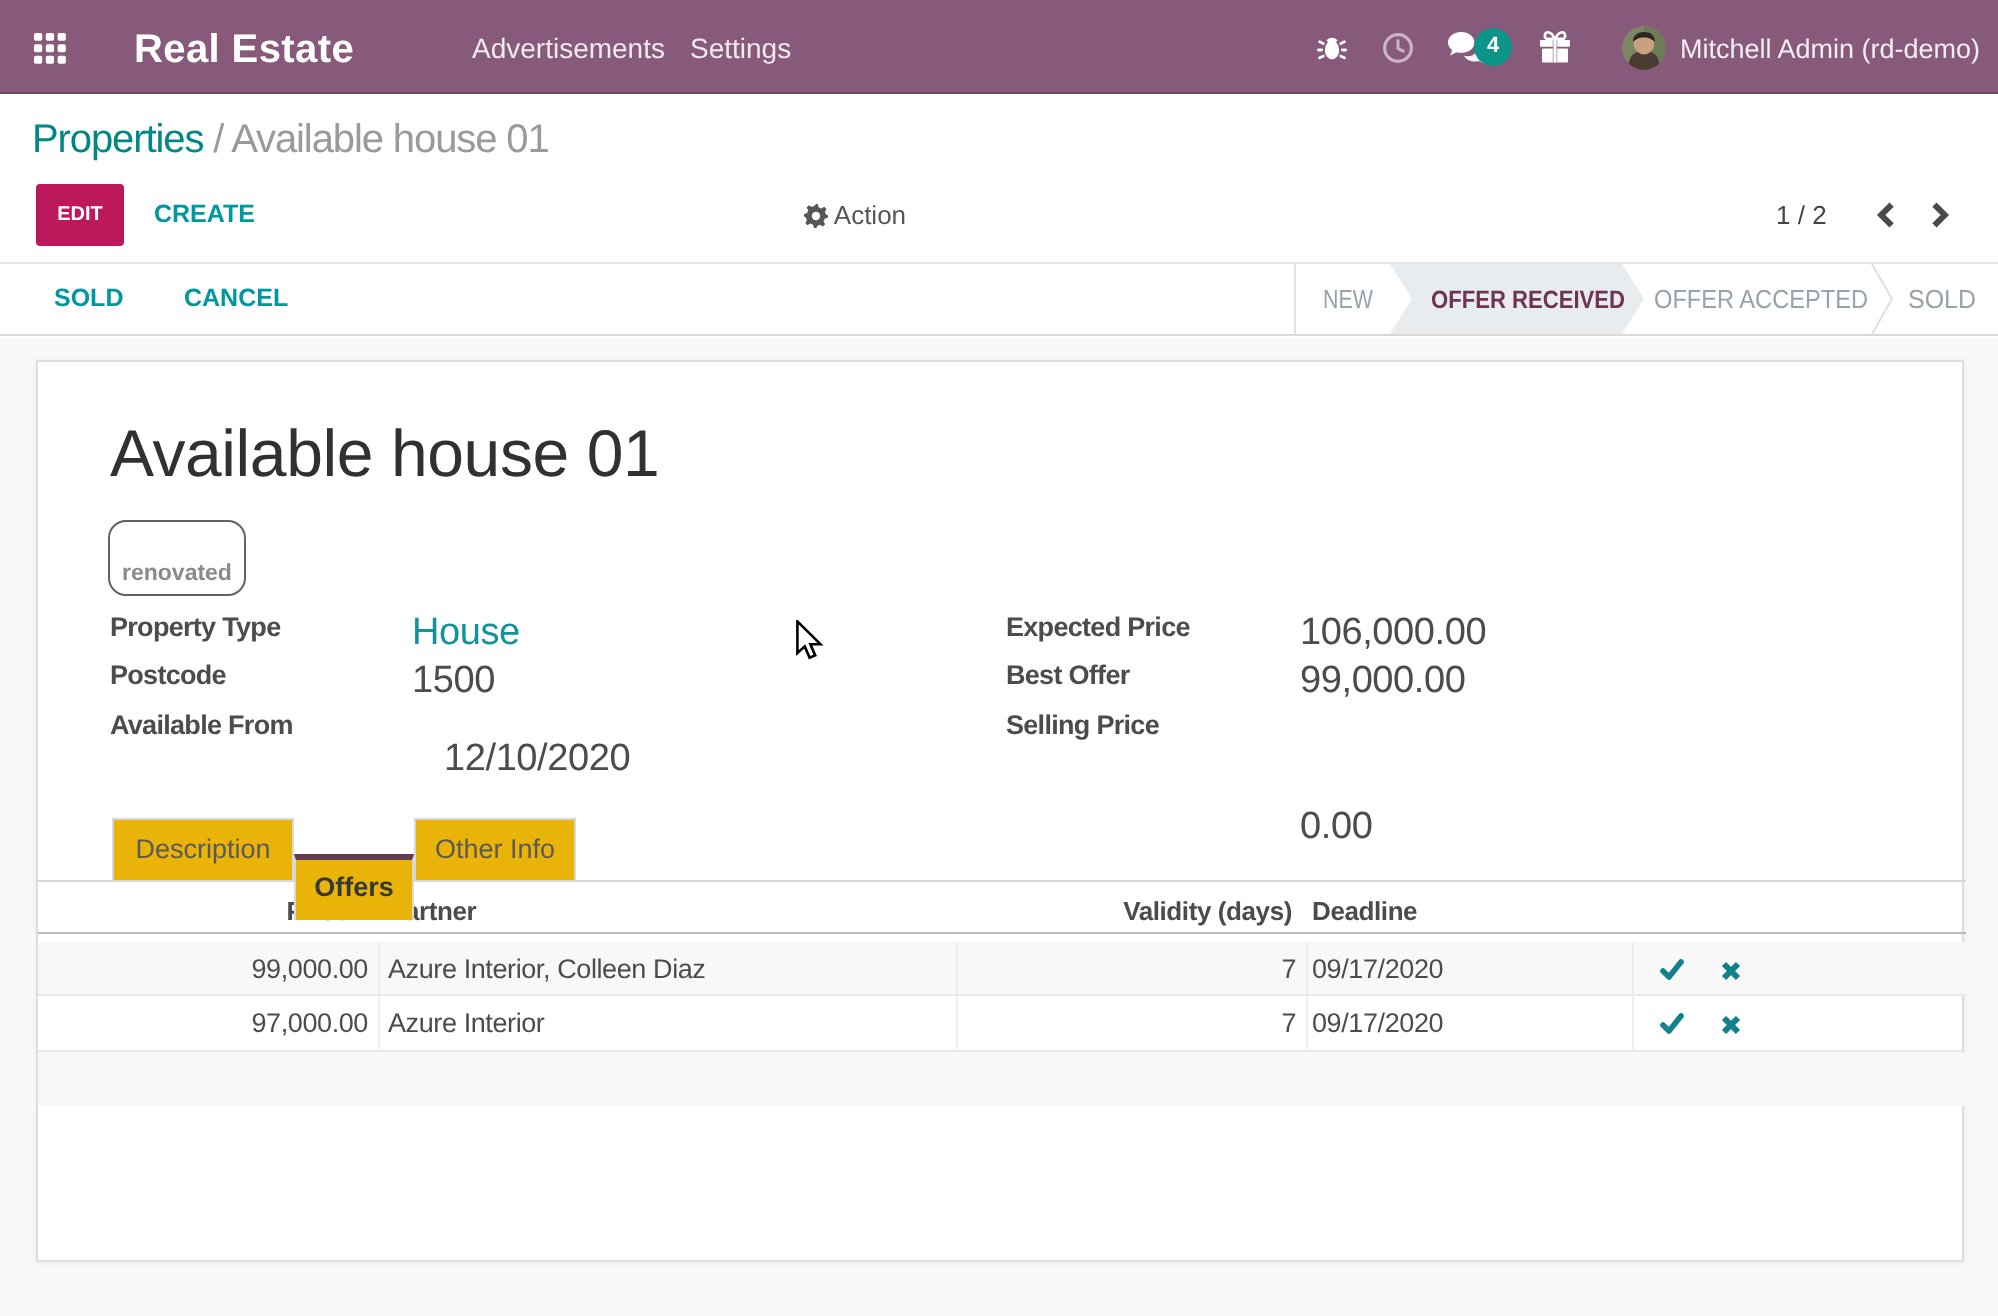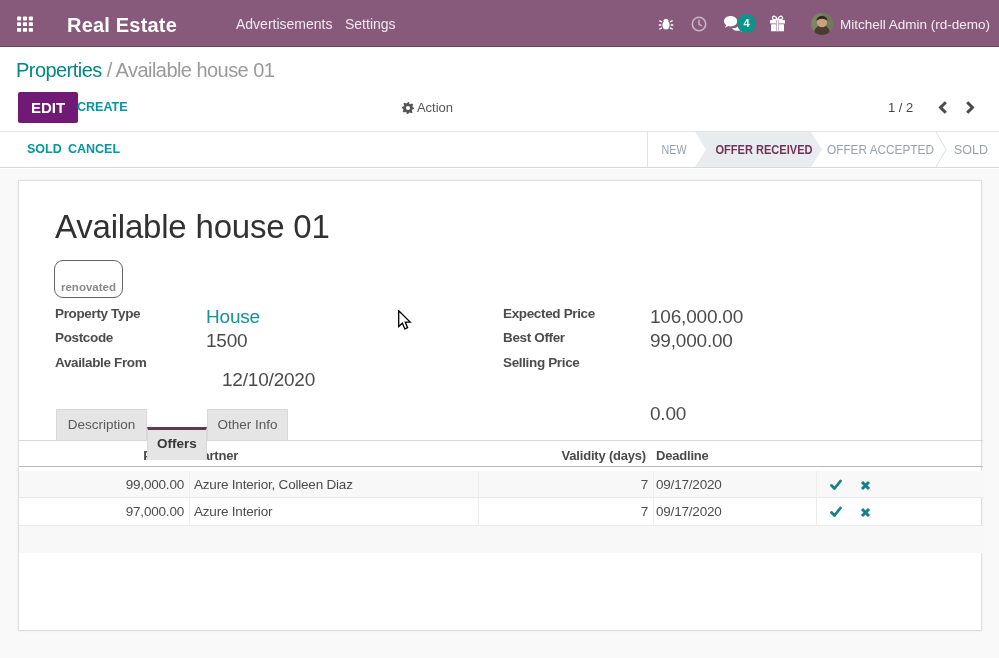--- a/index.html
+++ b/index.html
@@ -11,41 +11,41 @@
 #navbar { left:0; top:0; width:999px; height:47px; background:#875A7B; border-bottom:1px solid #6b4560; }
 #brand { left:67px; top:14px; font-size:20px; font-weight:bold; color:#fff; letter-spacing:0.2px; }
 .topmenu { top:16px; font-size:14px; color:#f0e9ee; }
 #uname { top:17px; font-size:13.5px; color:#f3edf1; }
 
 
 #crumb { left:16px; top:59px; font-size:20px; letter-spacing:-0.55px; color:#9a9a9a; }
 #crumb a { color:#018784; text-decoration:none; }
 
 
-#btn-edit { left:18px; top:92px; width:60px; height:31px; background:#701a75; color:#fff; font-size:15px; font-weight:bold; text-align:center; line-height:31px; border-radius:2px; }
+#btn-edit { left:18px; top:92px; width:44px; height:31px; background:#be185d; color:#fff; font-size:10px; font-weight:bold; text-align:center; line-height:31px; border-radius:2px; }
 #btn-create { left:77px; top:92px; height:31px; color:#0097a0; font-size:12.5px; font-weight:bold; line-height:31px; }
 #action { left:402px; top:92px; height:31px; line-height:31px; font-size:13px; font-weight:normal; color:#555; }
 #pager { left:888px; top:92px; height:31px; line-height:31px; font-size:13px; color:#444; }
 
 
 #statusbar { left:0; top:131px; width:999px; height:37px; background:#fff; border-top:1px solid #e5e5e5; border-bottom:1px solid #d9d9d9; }
 .sbtn { top:0; height:35px; line-height:35px; font-size:12.5px; font-weight:bold; color:#0097a0; }
 
 
 #content { left:0; top:169px; width:999px; height:489px; background:#f9f9f9; }
 #sheet { position:absolute; left:18px; top:11px; width:964px; height:451px; background:#fff; border:1px solid #dedede; box-shadow:0 0 3px rgba(0,0,0,0.06); }
 #title { left:36px; top:27px; font-size:33px; letter-spacing:-0.2px; color:#313131; }
 #tag { left:35px; top:79px; height:18px; line-height:16px; padding:18px 6px; border:1px solid #636363; border-radius:9px; font-size:11.5px; font-weight:bold; color:#8a8a8a; }
 .flabel { font-size:13.5px; letter-spacing:-0.35px; font-weight:bold; color:#4c4c4c; }
 .fval { font-size:19px; letter-spacing:-0.2px; color:#4c4c4c; }
 .teal { color:#12929b; }
 
 
 #tabs { left:0; top:228px; width:964px; height:32px; border-bottom:1px solid #d8d8d8; }
-.tab { position:absolute; top:0; height:32px; line-height:30px; text-align:center; font-size:13.5px; color:#5a5a5a; background:#e5e5e5; border:1px solid #d8d8d8; }
+.tab { position:absolute; top:0; height:32px; line-height:30px; text-align:center; font-size:13.5px; color:#5a5a5a; background:#eab308; border:1px solid #d8d8d8; }
 .tab.active { border-top:3px solid #5f3a50; border-bottom:none; height:33px; font-weight:bold; color:#373737; z-index:2; line-height:28px; }
 
 
 #otable { left:0; top:260px; width:964px; }
 .th { position:absolute; font-size:13px; letter-spacing:-0.2px; font-weight:bold; color:#4b4b4b; height:29px; line-height:29px; }
 .td { position:absolute; font-size:13.5px; letter-spacing:-0.2px; color:#4c4c4c; height:27.4px; line-height:27.4px; }
 .thead { position:absolute; left:0; top:0; width:964px; height:26px; border-bottom:1px solid #bbb; }
 .row { position:absolute; left:0; width:964px; height:27.4px; border-bottom:1px solid #e9e9e9; }
 .stripe { background:#f8f8f8; }
 .cline { position:absolute; top:0; width:1px; height:27.4px; background:#ededed; }
@@ -134,21 +134,21 @@
 <div id="pager" class="abs">1 / 2</div>
 <svg class="abs" style="left:936px;top:100px" width="14" height="15" viewBox="0 0 14 15">
     <path d="M9.8 2.3 L4.6 7.5 L9.8 12.7" fill="none" stroke="#4a4a4a" stroke-width="3"></path>
   </svg>
 <svg class="abs" style="left:963px;top:100px" width="14" height="15" viewBox="0 0 14 15">
     <path d="M4.2 2.3 L9.4 7.5 L4.2 12.7" fill="none" stroke="#4a4a4a" stroke-width="3"></path>
   </svg>
 
 <div id="statusbar" class="abs">
   <div class="sbtn abs" style="left:27px;">SOLD</div>
-  <div class="sbtn abs" style="left:68px;text-align:right;">CANCEL</div>
+  <div class="sbtn abs" style="left:92px;text-align:right;">CANCEL</div>
   <svg class="abs" style="left:629px;top:0" width="370" height="35" viewBox="0 0 370 35">
     <line x1="18.5" y1="0" x2="18.5" y2="35" stroke="#e0e3e6" stroke-width="1"></line>
     <polygon points="66,0 182,0 193,17.5 182,35 66,35 77,17.5" fill="#e9ecef"></polygon>
     <path d="M307 0 L317 17.5 L307 35" fill="none" stroke="#dcdfe3" stroke-width="1"></path>
     <text x="45" y="22" text-anchor="middle" font-size="13" fill="#98a2ab" textLength="25" lengthAdjust="spacingAndGlyphs">NEW</text>
     <text x="135" y="22" text-anchor="middle" font-size="12.5" font-weight="bold" fill="#6e3456" textLength="97" lengthAdjust="spacingAndGlyphs">OFFER RECEIVED</text>
     <text x="251.5" y="22" text-anchor="middle" font-size="13" fill="#98a2ab" textLength="107" lengthAdjust="spacingAndGlyphs">OFFER ACCEPTED</text>
     <text x="342" y="22" text-anchor="middle" font-size="13" fill="#98a2ab" textLength="34" lengthAdjust="spacingAndGlyphs">SOLD</text>
   </svg>
 </div>

